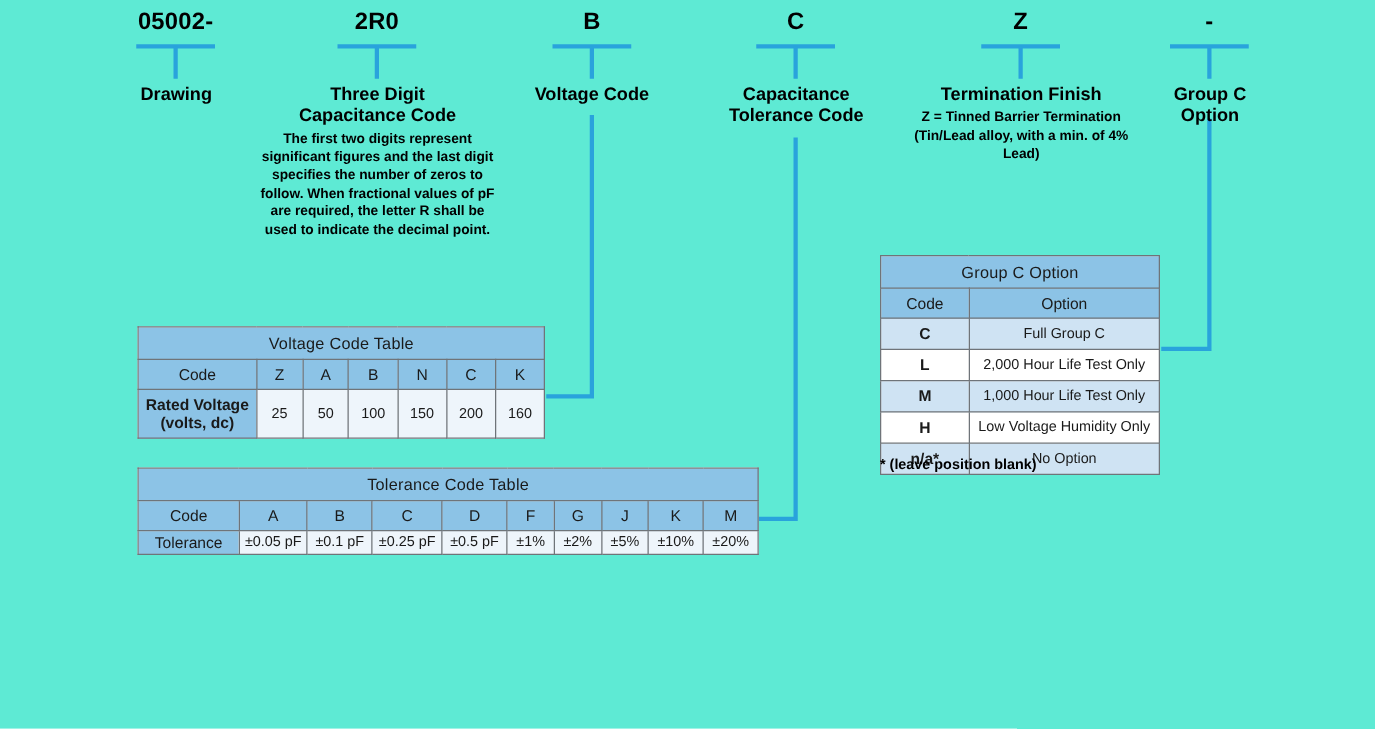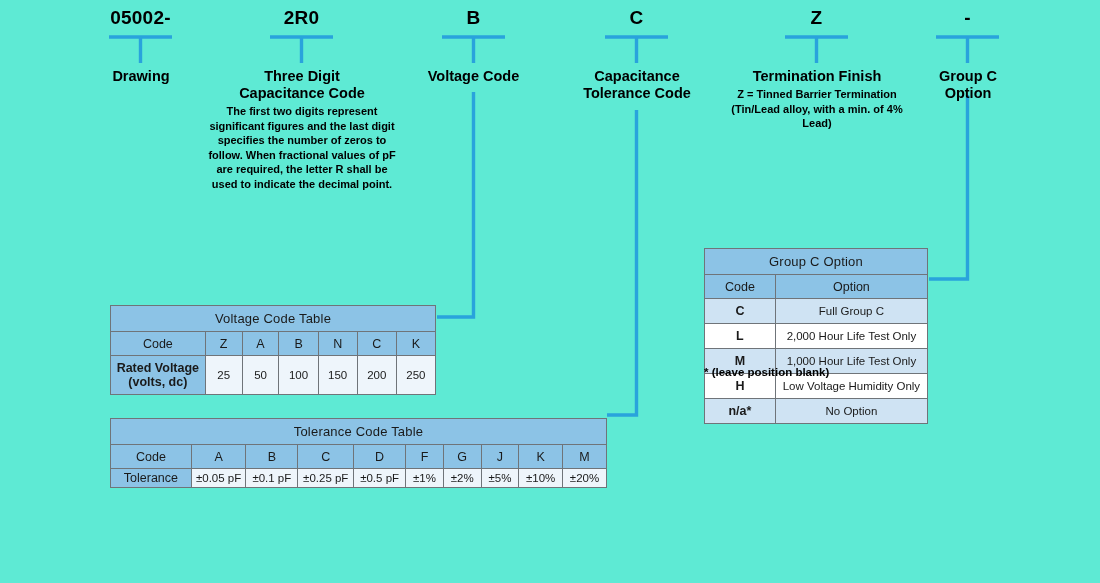--- a/index.html
+++ b/index.html
@@ -56,21 +56,20 @@
     display: block;
     margin-top: 2px;
   }
 
   
   table.dtab {
     position: absolute;
     border-collapse: collapse;
     background: #ffffff;
     font-size: 11.5px;
-    margin-top: 44px;
   }
   table.dtab td, table.dtab th {
     border: 1px solid #6f7479;
     padding: 2px 4px;
     text-align: center;
     vertical-align: middle;
     color: #1a1a1a;
     font-weight: normal;
   }
   .tcap {
@@ -182,21 +181,21 @@
       <tr>
         <td class="rowhead" style="height:34px; line-height:14px;font-weight:bold;">
           <span>Rated Voltage</span><br>
           <span>(volts, dc)</span>
         </td>
         <td class="cell">25</td>
         <td class="cell">50</td>
         <td class="cell">100</td>
         <td class="cell">150</td>
         <td class="cell">200</td>
-        <td class="cell">250</td>
+        <td class="cell">160</td>
       </tr>
     </tbody>
   </table>
 
   <table class="dtab" style="left:110px; top:374px; width:497px;">
     <tbody>
       <tr>
         <td class="tcap" colspan="10">Tolerance Code Table</td>
       </tr>
       <tr>

